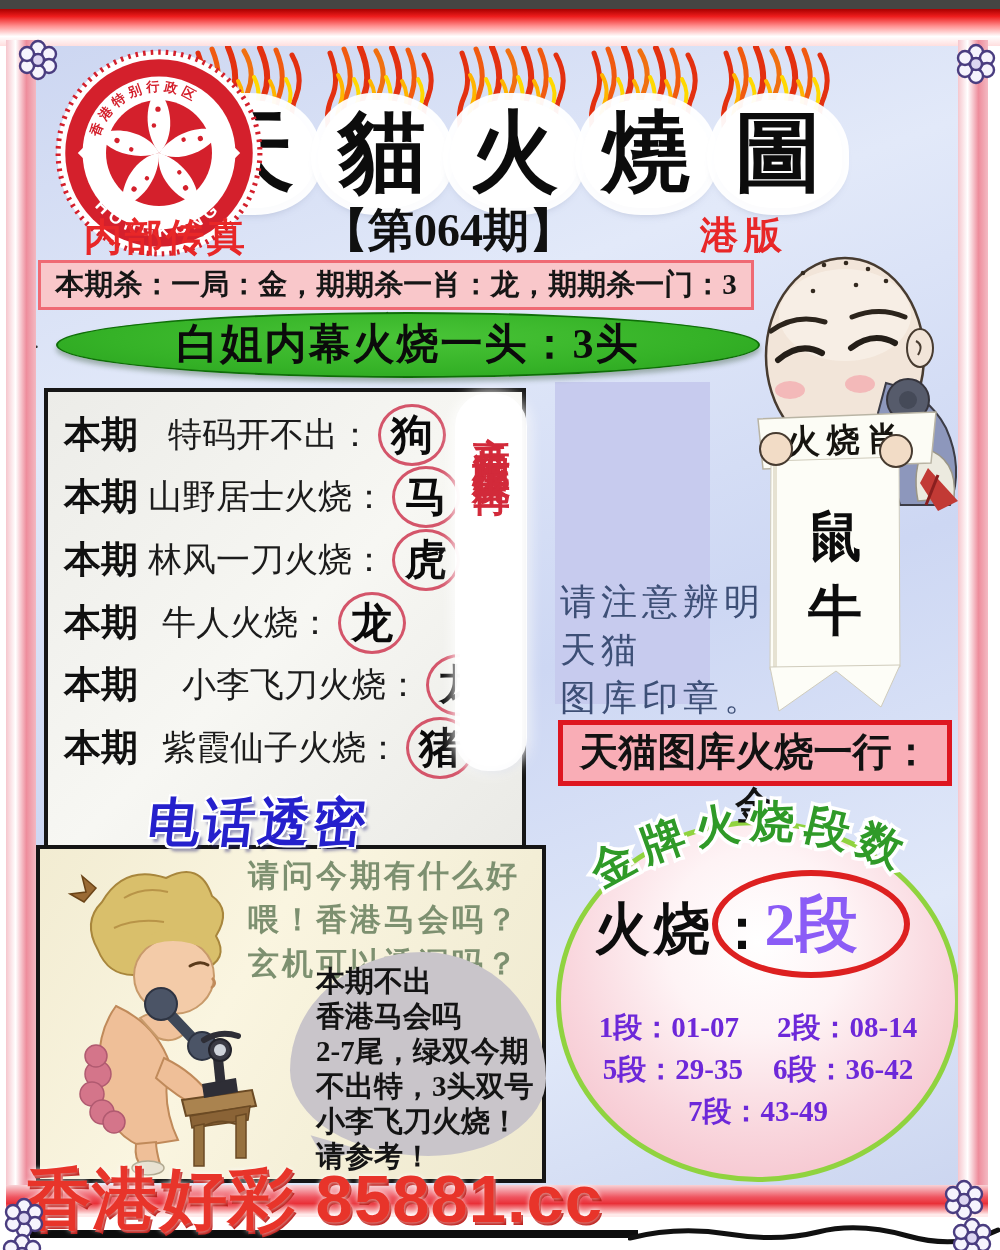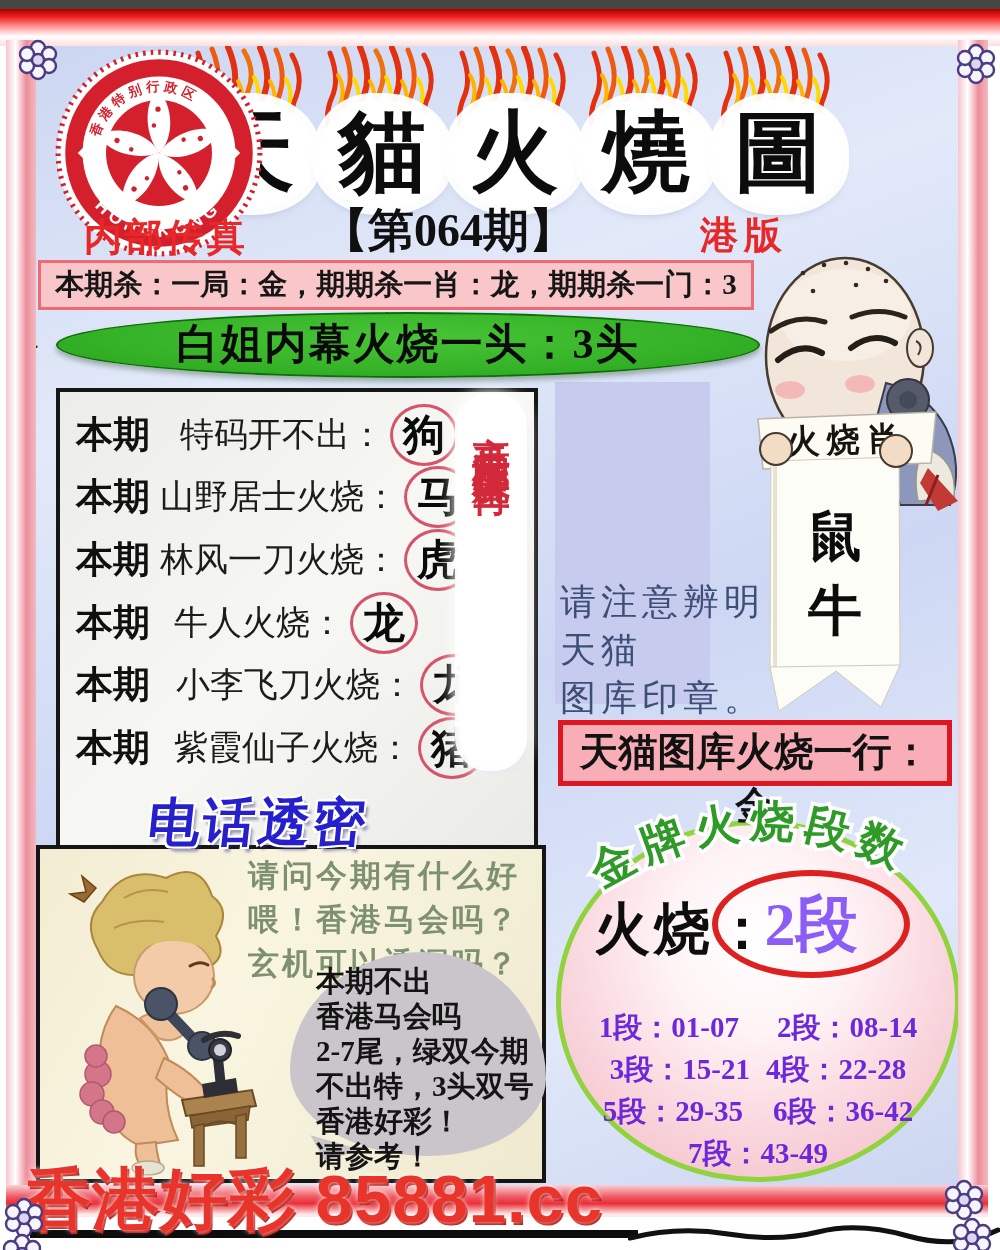--- a/index.html
+++ b/index.html
@@ -33,21 +33,21 @@
   
   .killbox{left:38px;top:260px;width:716px;height:50px;background:#f9c7ca;border:3px solid #ef6a74;
     box-sizing:border-box;text-align:center;z-index:4;}
   .killbox span{font-size:29px;font-weight:700;color:#161616;line-height:43px;}
   .side-dots{left:27px;top:330px;font-size:20px;color:#333;z-index:4;letter-spacing:2px;}
   .oval{left:56px;top:312px;width:700px;height:62px;border-radius:50%;z-index:4;text-align:center;
     background:radial-gradient(ellipse at 50% 38%,#49c437 0%,#35b227 60%,#28a01d 100%);
     border:2px solid #0f6d08;box-shadow:0 4px 5px rgba(60,90,60,.4);}
   .oval span{font-size:42px;font-weight:700;color:#0b0b0b;line-height:60px;letter-spacing:2px;}
   
-  .ztable{left:56px;top:388px;width:482px;height:492px;z-index:3;box-sizing:border-box;
+  .ztable{left:44px;top:388px;width:482px;height:492px;z-index:3;box-sizing:border-box;
     background:linear-gradient(135deg,#ececе8,#f7f7f3 50%,#e9e9e5);
     background:linear-gradient(135deg,#ececE8,#f7f7f3 50%,#e9e9e5);border:4px solid #161616;}
   .zrow{position:absolute;left:16px;height:58px;display:flex;align-items:center;}
   .zprefix{font-size:37px;font-weight:700;color:#101010;}
   .zlabel{font-size:34px;color:#1c1c1c;}
   .zcircle{min-width:62px;height:56px;border:3px solid #d4556a;border-radius:50%;margin-left:6px;
     display:flex;align-items:center;justify-content:center;}
   .zcircle span{font-size:42px;font-weight:700;color:#0a0a0a;}
   .vstrip{left:460px;top:398px;width:62px;height:368px;background:#fff;border-radius:28px;z-index:4;
     box-shadow:0 0 0 5px rgba(255,255,255,.9),0 0 14px 7px rgba(255,255,255,.9),3px 5px 8px rgba(140,150,180,.55);
@@ -252,21 +252,21 @@
     </div>
     <div class="zrow" style="top:202px">
       <span class="zprefix">本期</span>
       <span class="zlabel" style="margin-left:24px">牛人火烧：</span>
       <span class="zcircle">
           <span>龙</span>
         </span>
     </div>
     <div class="zrow" style="top:264px">
       <span class="zprefix">本期</span>
-      <span class="zlabel" style="margin-left:26px">小李飞刀火烧：</span>
+      <span class="zlabel" style="margin-left:44px">小李飞刀火烧：</span>
       <span class="zcircle">
           <span>龙</span>
         </span>
     </div>
     <div class="zrow" style="top:327px">
       <span class="zprefix">本期</span>
       <span class="zlabel" style="margin-left:24px">紫霞仙子火烧：</span>
       <span class="zcircle">
           <span>猪</span>
         </span>
@@ -372,41 +372,38 @@
     <div>喂！香港马会吗？</div>
     <div>玄机可以透漏吗？</div>
   </div>
 
   <div class="abs bubble"></div>
   <div class="abs bubbletext">
     <div>本期不出</div>
     <div>香港马会吗</div>
     <div>2-7尾，绿双今期</div>
     <div>不出特，3头双号</div>
-    <div>香港好彩！</div>
+    <div>小李飞刀火烧！</div>
     <div>请参考！</div>
   </div>
 
   <div class="abs goldcircle"></div>
   <svg class="abs arcsvg" viewBox="0 0 420 122">
     <path id="segArc" d="M 26 118 Q 210 -14 394 112" fill="none"></path>
     <text class="arc-title"><textPath href="#segArc" startOffset="7%">金牌火烧段数</textPath></text>
   </svg>
   <div class="abs fireline">火烧：</div>
   <div class="abs redoval">
     <span>2段</span>
   </div>
   <div class="abs segments">
     <div>
       <span class="seg-gap1">1段：01-07</span><span>2段：08-14</span>
     </div>
     <div>
-      <span class="seg-gap2">3段：15-21</span><span>4段：22-28</span>
-    </div>
-    <div>
       <span class="seg-gap3">5段：29-35</span><span>6段：36-42</span>
     </div>
     <div>
       <span>7段：43-49</span>
     </div>
   </div>
 
   <div class="abs brand">香港好彩 85881.cc</div>
   <div class="abs blackbar"></div>
   <svg class="abs wave" viewBox="0 0 372 26">

